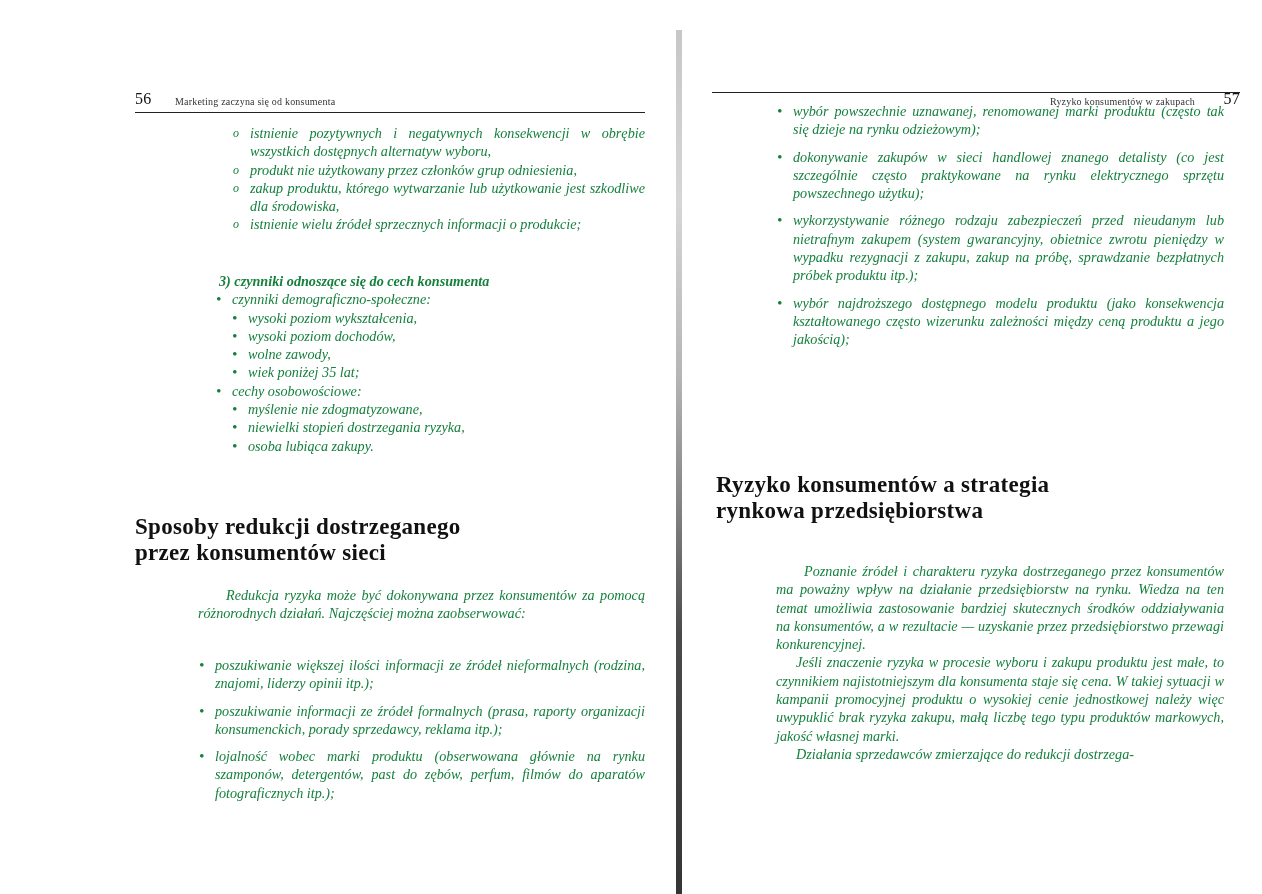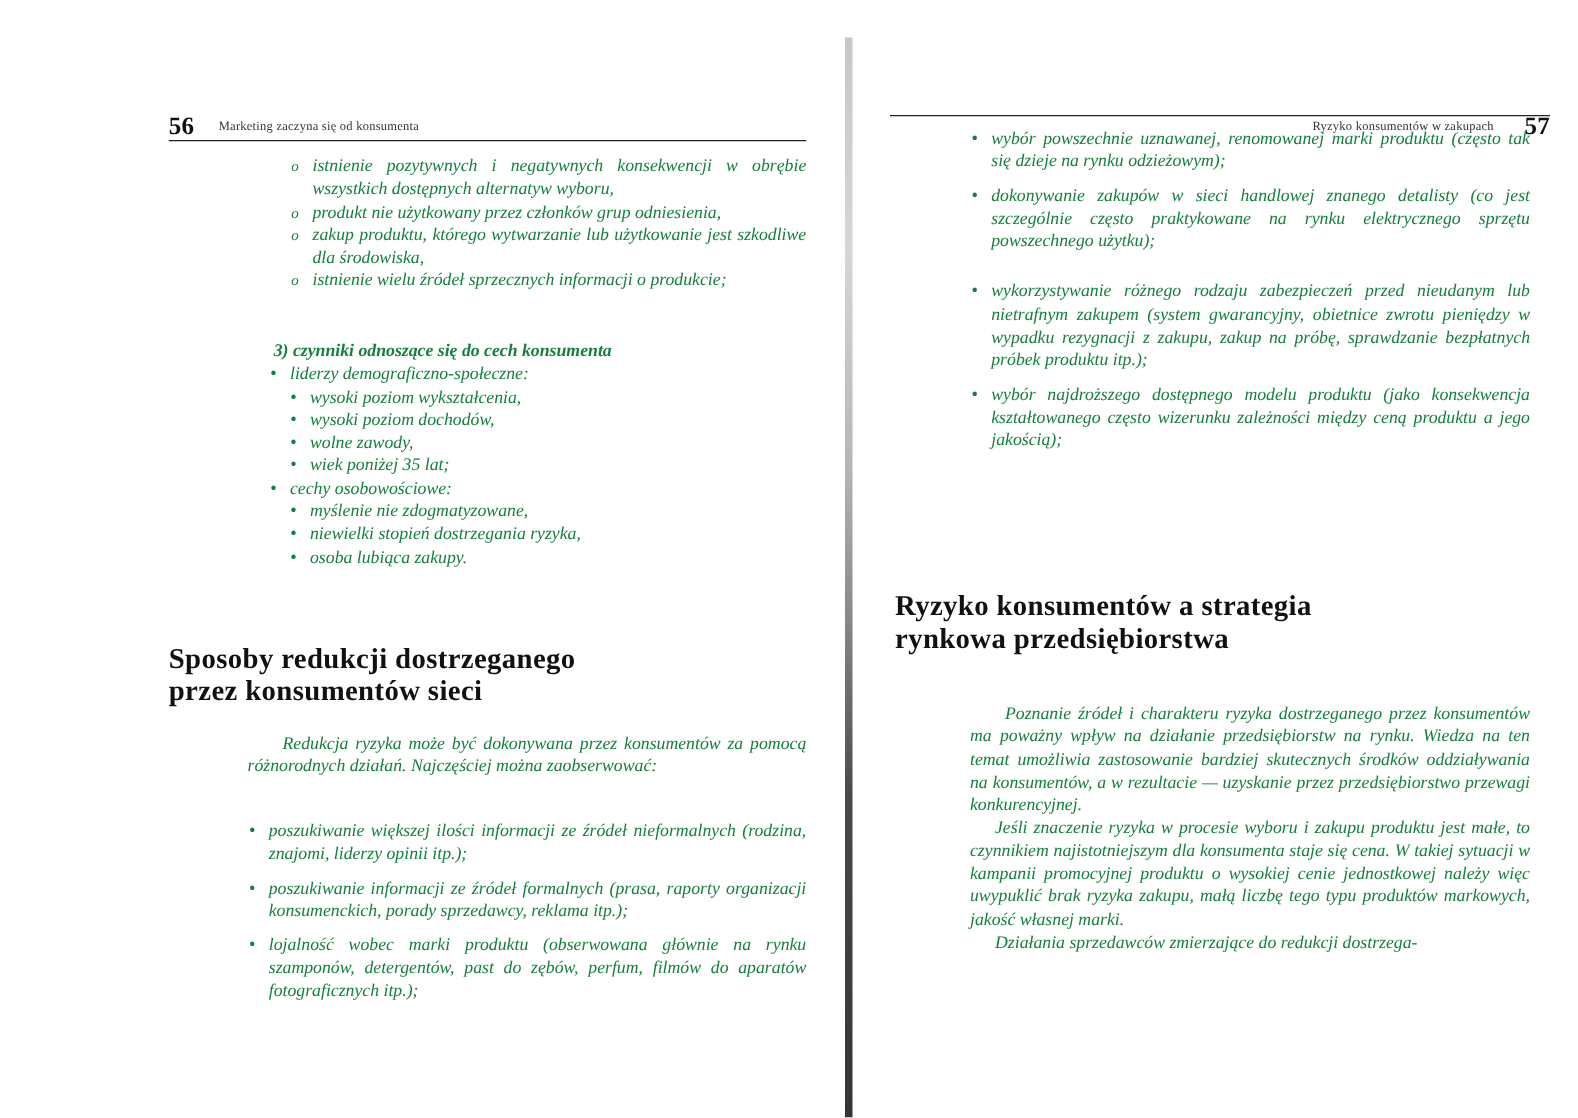--- a/index.html
+++ b/index.html
@@ -2,21 +2,21 @@
 <html><head>
 <meta charset="utf-8">
 <style>
   html, body { margin:0; padding:0; background:#ffffff; }
   body { width:1262px; height:894px; position:relative; overflow:hidden;
          font-family:"Liberation Serif","DejaVu Serif",serif; color:#1a1a1a; }
   .page { position:absolute; top:0; height:894px; }
   .page-left { left:0; width:670px; }
   .page-right { left:680px; width:582px; }
   .running-head { position:absolute; top:94px; height:18px; font-size:10px; letter-spacing:0.2px; color:#333; }
-  .running-head .pno { font-weight:bold; font-size:20px; color:#111; }
+  .running-head .pno { font-weight:normal; font-size:16px; color:#111; }
   .left-head { left:135px; width:510px; }
   .left-head .pno { position:absolute; left:0; top:-4px; }
   .left-head .title { position:absolute; left:40px; top:2px; }
   .right-head { left:30px; width:530px; }
   .right-head .pno { position:absolute; right:0; top:-4px; }
   .right-head .title { position:absolute; right:45px; top:2px; }
   .rule { position:absolute; top:112px; height:0; border-top:1.6px solid #222; }
   .left-rule { left:135px; width:510px; }
   .right-rule { left:32px; width:528px; top:92px; }
   .body-text { font-size:14.2px; line-height:18.3px; color:#15803d;font-style:italic; }
@@ -50,21 +50,21 @@
       <li>zakup produktu, którego wytwarzanie lub użytkowanie jest szkodliwe dla środowiska,</li>
       <li>istnienie wielu źródeł sprzecznych informacji o produkcie;</li>
     </ul>
   </div>
 
   <div class="block body-text" style="left:195px; top:272px; width:450px;">
     <div class="numbered">3) czynniki odnoszące się do cech konsumenta</div>
     <div style="padding-left:20px;">
       <ul class="bul">
         <li>
-          <span>liderzy demograficzno-społeczne:</span>
+          <span>czynniki demograficzno-społeczne:</span>
           <ul class="sub" style="margin-left:-1px;">
             <li>wysoki poziom wykształcenia,</li>
             <li>wysoki poziom dochodów,</li>
             <li>wolne zawody,</li>
             <li>wiek poniżej 35 lat;</li>
           </ul>
         </li>
         <li>
           <span>cechy osobowościowe:</span>
           <ul class="sub" style="margin-left:-1px;">
@@ -100,21 +100,21 @@
 <div class="page page-right">
   <div class="running-head right-head">
     <span class="title">Ryzyko konsumentów w zakupach</span>
     <span class="pno">57</span>
   </div>
   <div class="rule right-rule"></div>
 
   <div class="block body-text" style="left:96px; top:102px; width:448px;">
     <ul class="bul">
       <li style="margin-bottom:9px;">wybór powszechnie uznawanej, renomowanej marki produktu (często tak się dzieje na rynku odzieżowym);</li>
-      <li style="margin-bottom:22px;">dokonywanie zakupów w sieci handlowej znanego detalisty (co jest szczególnie często praktykowane na rynku elektrycznego sprzętu powszechnego użytku);</li>
+      <li style="margin-bottom:9px;">dokonywanie zakupów w sieci handlowej znanego detalisty (co jest szczególnie często praktykowane na rynku elektrycznego sprzętu powszechnego użytku);</li>
       <li style="margin-bottom:9px;">wykorzystywanie różnego rodzaju zabezpieczeń przed nieudanym lub nietrafnym zakupem (system gwarancyjny, obietnice zwrotu pieniędzy w wypadku rezygnacji z zakupu, zakup na próbę, sprawdzanie bezpłatnych próbek produktu itp.);</li>
       <li style="margin-bottom:9px;">wybór najdroższego dostępnego modelu produktu (jako konsekwencja kształtowanego często wizerunku zależności między ceną produktu a jego jakością);</li>
     </ul>
   </div>
 
   <h2 class="section" style="left:36px; top:472px; width:520px;">
     <span>Ryzyko konsumentów a strategia</span><br>
     <span>rynkowa przedsiębiorstwa</span>
   </h2>
 

